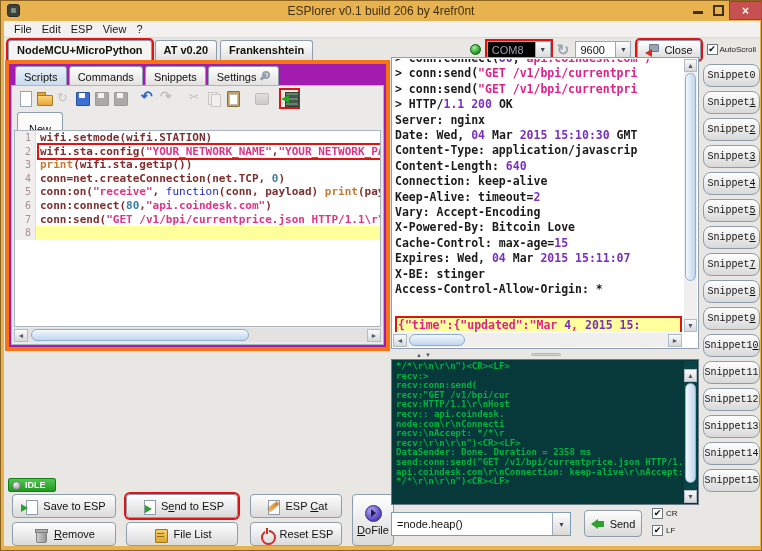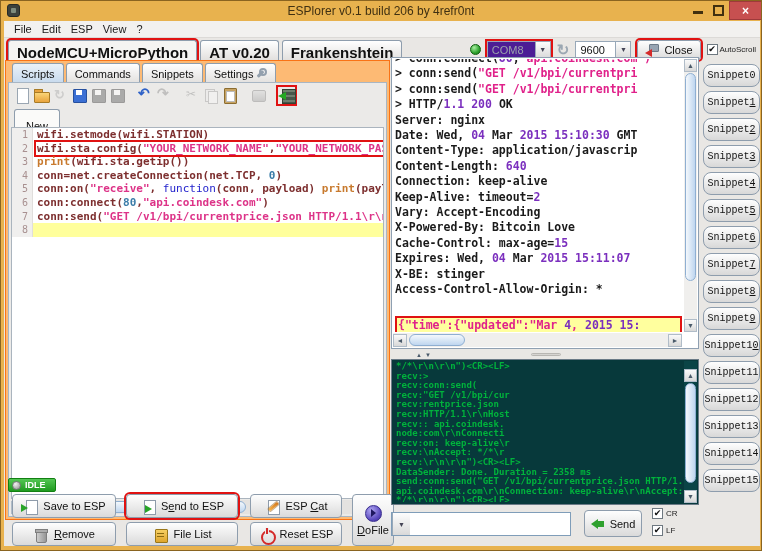--- a/index.html
+++ b/index.html
@@ -19,40 +19,40 @@
   .menubar{position:absolute;left:3px;top:20px;width:756px;height:17px;background:#F2F1EF;border-bottom:1px solid #DCDAD7;display:flex;align-items:center;padding-left:5px;font-size:11px;color:#1A1A1A}
   .menu-item{padding:2px 5px}
 
   
   .workspace{position:absolute;left:3px;top:37px;width:756px;height:508px;background:#E9E7E4}
 
   .boxed-red{box-shadow:0 0 0 2px #E01212}
 
   
   .maintabs{position:absolute;left:4px;top:1px;height:21px;display:flex;gap:3px;align-items:flex-end}
-  .mtab{height:20px;padding:3px 8px 2px;font-size:15px;font-weight:bold;color:#111;background:linear-gradient(#FFF,#E2E0DE);border:1px solid #8E9DAD;border-bottom:none;border-radius:3px 3px 0 0;white-space:nowrap}
+  .mtab{height:20px;padding:3px 8px 2px;font-size:11px;font-weight:bold;color:#111;background:linear-gradient(#FFF,#E2E0DE);border:1px solid #8E9DAD;border-bottom:none;border-radius:3px 3px 0 0;white-space:nowrap}
   .mtab.selected{background:#F5F4F2}
 
   
   .serial{position:absolute;right:4px;top:1px;height:21px;display:flex;align-items:center;gap:6px}
   .led{width:11px;height:11px;border-radius:50%;background:radial-gradient(circle at 35% 30%,#A9F0A1,#2FA32F 60%,#157015);border:1px solid #0E5E0E}
   .combo{height:18px;border:1px solid #98A8B8;background:#FFF;display:flex;align-items:center;font-size:11px;color:#111}
   .combo .val{padding:0 4px;flex:1;overflow:hidden;white-space:nowrap}
   .combo .carrow{width:15px;height:100%;background:linear-gradient(#FDFDFD,#D9D9D9);border-left:1px solid #98A8B8;font-size:7px;color:#445;display:flex;align-items:center;justify-content:center}
-  .combo.disabled{background:#4c1d95}
+  .combo.disabled{background:#000000}
   .combo.disabled .val{color:#9AA3AC}
   .port-combo{width:64px}
   .baud-combo{width:56px}
   .refresh-icon{font-size:15px;line-height:15px;color:#9BA7B2;font-weight:bold}
   .close-btn{height:20px;padding:0 7px;display:flex;align-items:center;gap:5px;background:linear-gradient(#FEFEFE,#DCDCDC);border:1px solid #8E9DAD;border-radius:3px;font-size:11px;color:#111}
   .autoscroll{display:flex;align-items:center;gap:2px;font-size:8px;color:#222}
   .cb{width:11px;height:11px;background:#FFF;border:1px solid #6E7880;font-size:9px;line-height:9px;text-align:center;color:#111}
 
   
-  .lpanel{position:absolute;left:1px;top:22px;width:385px;height:460px;border:1px solid #f97316;background:#fdba74}
+  .lpanel{position:absolute;left:1px;top:22px;width:385px;height:291px;border:4px solid #f97316;background:#a21caf}
   .subtabs{position:absolute;left:6px;top:2px;display:flex;gap:2px;align-items:flex-end}
   .stab{height:19px;padding:3px 8px 2px;font-size:11px;color:#111;background:linear-gradient(#FEFEFE,#E4E2E0);border:1px solid #8E9DAD;border-bottom:none;border-radius:3px 3px 0 0;display:flex;align-items:center;gap:3px}
   .stab.selected{background:linear-gradient(#EAF1F8,#C9DBEE)}
   .wrench{position:relative;width:11px;height:11px;display:inline-block}
   .wrench::before{content:"";position:absolute;left:3px;top:2px;width:3px;height:8px;background:#93A0AE;transform:rotate(45deg);border-radius:1px}
   .wrench::after{content:"";position:absolute;right:0;top:0;width:4px;height:4px;border:2px solid #93A0AE;border-radius:50%}
   .linner{position:absolute;left:2px;top:21px;right:2px;bottom:2px;border:1px solid #A8B6C4;background:#EBEAE8}
 
   
   .toolbar{position:absolute;left:5px;top:2px;height:21px;display:flex;align-items:center}
@@ -353,41 +353,40 @@
       <span class="split-grip"></span>
     </div>
 
     <div class="gterm">
       <div class="gterm-clip">
         <div>
             <div class="gl">*/*\r\n\r\n")&lt;CR&gt;&lt;LF&gt;</div>
             <div class="gl">recv:&gt;</div>
             <div class="gl">recv:conn:send(</div>
             <div class="gl">recv:"GET /v1/bpi/cur</div>
-            <div class="gl">recv:rentprice.json</div>
             <div class="gl">recv:HTTP/1.1\r\nHost</div>
             <div class="gl">recv:: api.coindesk.</div>
             <div class="gl">node:com\r\nConnecti</div>
-            <div class="gl">recv:on: keep-alive\r</div>
             <div class="gl">recv:\nAccept: */*\r</div>
             <div class="gl">recv:\r\n\r\n")&lt;CR&gt;&lt;LF&gt;</div>
             <div class="gl">DataSender: Done. Duration = 2358 ms</div>
             <div class="gl">send:conn:send("GET /v1/bpi/currentprice.json HTTP/1.1\r\nHost:</div>
             <div class="gl">api.coindesk.com\r\nConnection: keep-alive\r\nAccept:</div>
             <div class="gl">*/*\r\n\r\n")&lt;CR&gt;&lt;LF&gt;</div>
           </div>
       </div>
       <div class="gt-vsb">
         <span class="sb-arrow" style="width:13px">▲</span>
         <span class="sb-thumb-v"></span>
         <span class="sb-arrow" style="width:13px">▼</span>
       </div>
     </div>
 
     <div class="cmd-combo">
+      <input class="cmd-input" value="=node.heap()" style="">
       <span class="carrow">▼</span>
     </div>
     <button class="send-btn">
       <span class="bi send-arrow-icon"></span>
       <span>Send</span>
     </button>
     <div class="crlf">
       <span class="cbrow">
         <span class="cb">✔</span>
         <span>CR</span>

